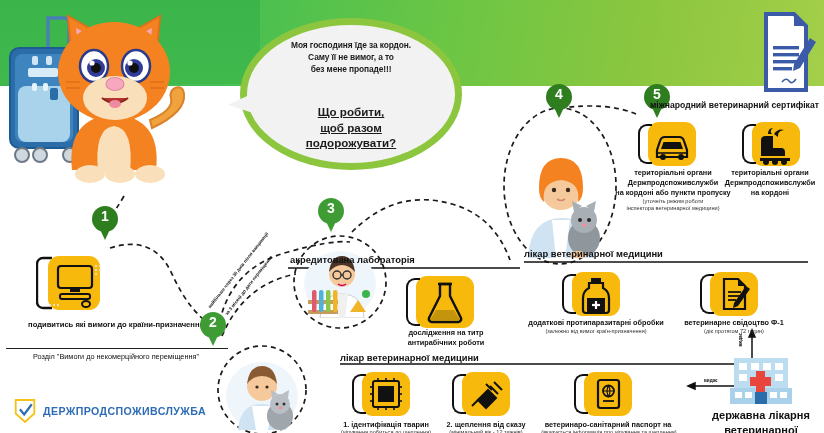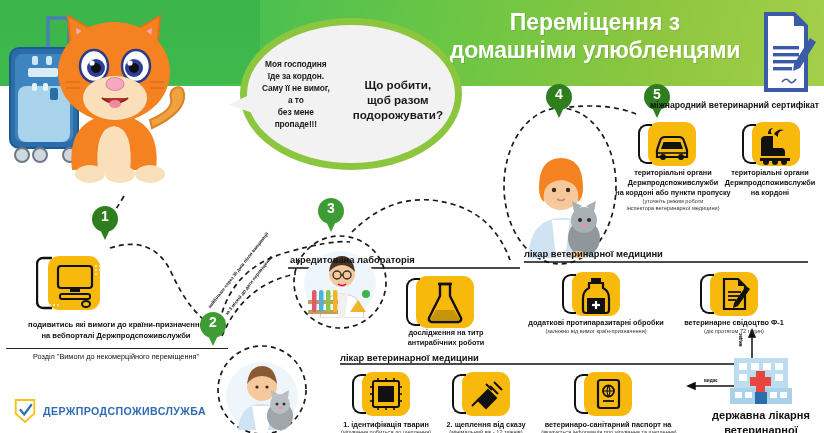--- a/index.html
+++ b/index.html
@@ -41,36 +41,36 @@
   
   .bubble {
     position:absolute; left:240px; top:18px; width:222px; height:152px;
     border-radius:50%;
     background:#8cc63f;
     display:flex; align-items:center; justify-content:center;
   }
   .bubble-inner {
     width:208px; height:138px; border-radius:50%;
     background:#f2f2f2;
-    display:flex; flex-direction:row; align-items:center; justify-content:center;
+    display:flex; flex-direction:column; align-items:center; justify-content:center;
     padding: 6px 12px 4px;
     gap: 20px;
   }
   .bubble-tail {
     position:absolute; left:228px; top:92px; width:28px; height:22px;
     background:#f2f2f2;
     clip-path: polygon(100% 0, 100% 100%, 0 58%);
   }
   .bubble-top {
     font-size:8.4px; font-weight:bold; color:#1b1b1b; text-align:center;
     line-height:1.42; letter-spacing:-0.1px;
   }
   .bubble-bottom {
     margin-top:9px; font-size:11.6px; font-weight:bold; color:#1b1b1b;
-    text-align:center; line-height:1.32;
+    text-align:center; line-height:1.32;text-decoration:underline;
   }
 
   
   .pin {
     position:absolute; width:26px; height:34px;
   }
   .pin .pin-shape {
     position:absolute; left:0; top:0; width:26px; height:26px;
     background:#2e7d1f; border-radius:50% 50% 50% 50%;
   }
@@ -146,24 +146,20 @@
 </style>
 </head>
 <body>
 
 <div id="root">
 
   <div class="bg-white"></div>
   <div class="bg-green"></div>
   <div class="bg-green-left"></div>
 
-  <div class="title">
-    <div>Переміщення з</div>
-    <div class="l2">домашніми улюбленцями</div>
-  </div>
 
   <div class="cert-doc">
     <svg viewBox="0 0 66 88" width="66" height="88">
       <path d="M14 6 h28 l12 12 v64 h-40 z" fill="#ffffff" stroke="#3b5ba9" stroke-width="4"></path>
       <path d="M42 6 v12 h12 z" fill="#3b5ba9"></path>
       <g fill="#3b5ba9">
         <rect x="21" y="38" width="26" height="3.4"></rect>
         <rect x="21" y="45" width="26" height="3.4"></rect>
         <rect x="21" y="52" width="26" height="3.4"></rect>
         <rect x="21" y="59" width="19" height="3.4"></rect>
@@ -312,21 +308,20 @@
       <g fill="#ececec">
           <circle cx="14" cy="53" r="1"></circle>
           <circle cx="18" cy="53" r="1"></circle>
           <circle cx="22" cy="53" r="1"></circle>
         </g>
     </svg>
   </div>
 
   <div class="s1-cap">
     <div>подивитись які вимоги до країни-призначення</div>
-    <div>на вебпорталі Держпродспоживслужби</div>
   </div>
   <div class="s1-rule"></div>
   <div class="s1-sub">Розділ "Вимоги до некомерційного переміщення"</div>
 
   <div class="pin g2" style="left:200px; top:312px;">
     <div class="pin-shape"></div>
     <div class="pin-point"></div>
     <div class="pin-num">2</div>
   </div>
 

